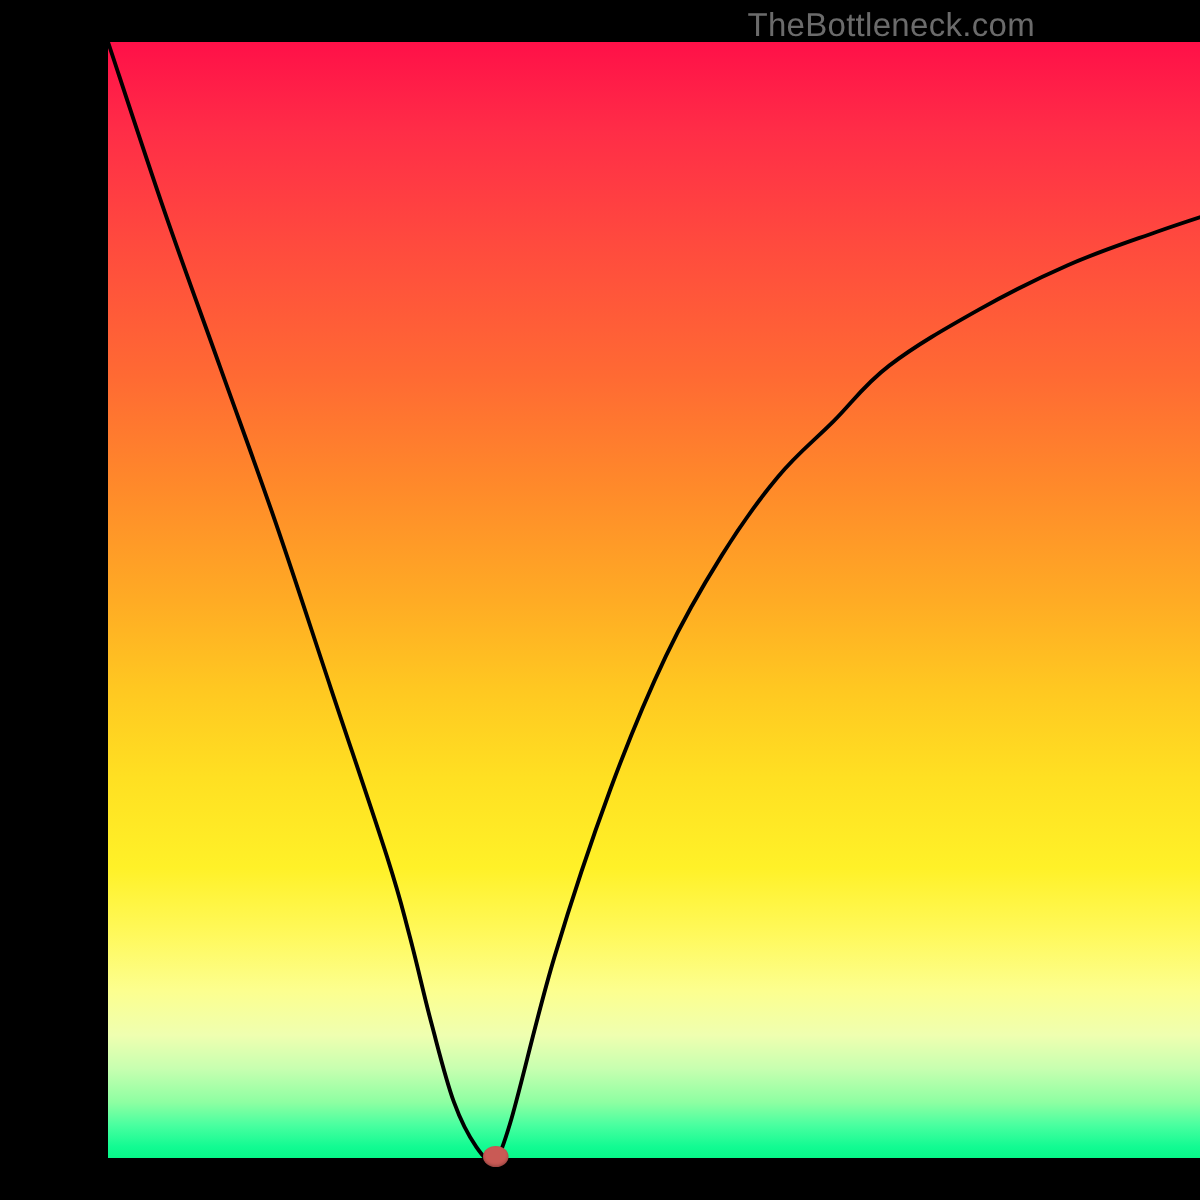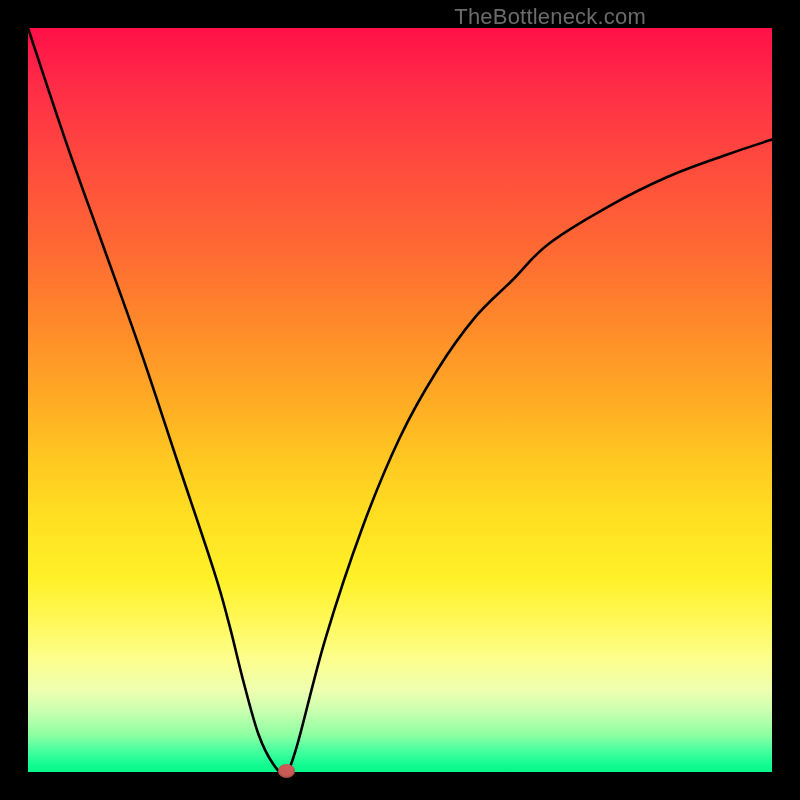--- a/index.html
+++ b/index.html
@@ -9,20 +9,21 @@
     height: 800px;
     background: #000;
     overflow: hidden;
     font-family: Arial, Helvetica, sans-serif;
   }
   .frame {
     position: relative;
     width: 656px;
     height: 800px;
     background: #000;
+    margin-left: 44px;
   }
   .plot-area {
     position: absolute;
     left: 28px;
     top: 28px;
     width: 744px;
     height: 744px;
     
     background: linear-gradient(
       to bottom,

